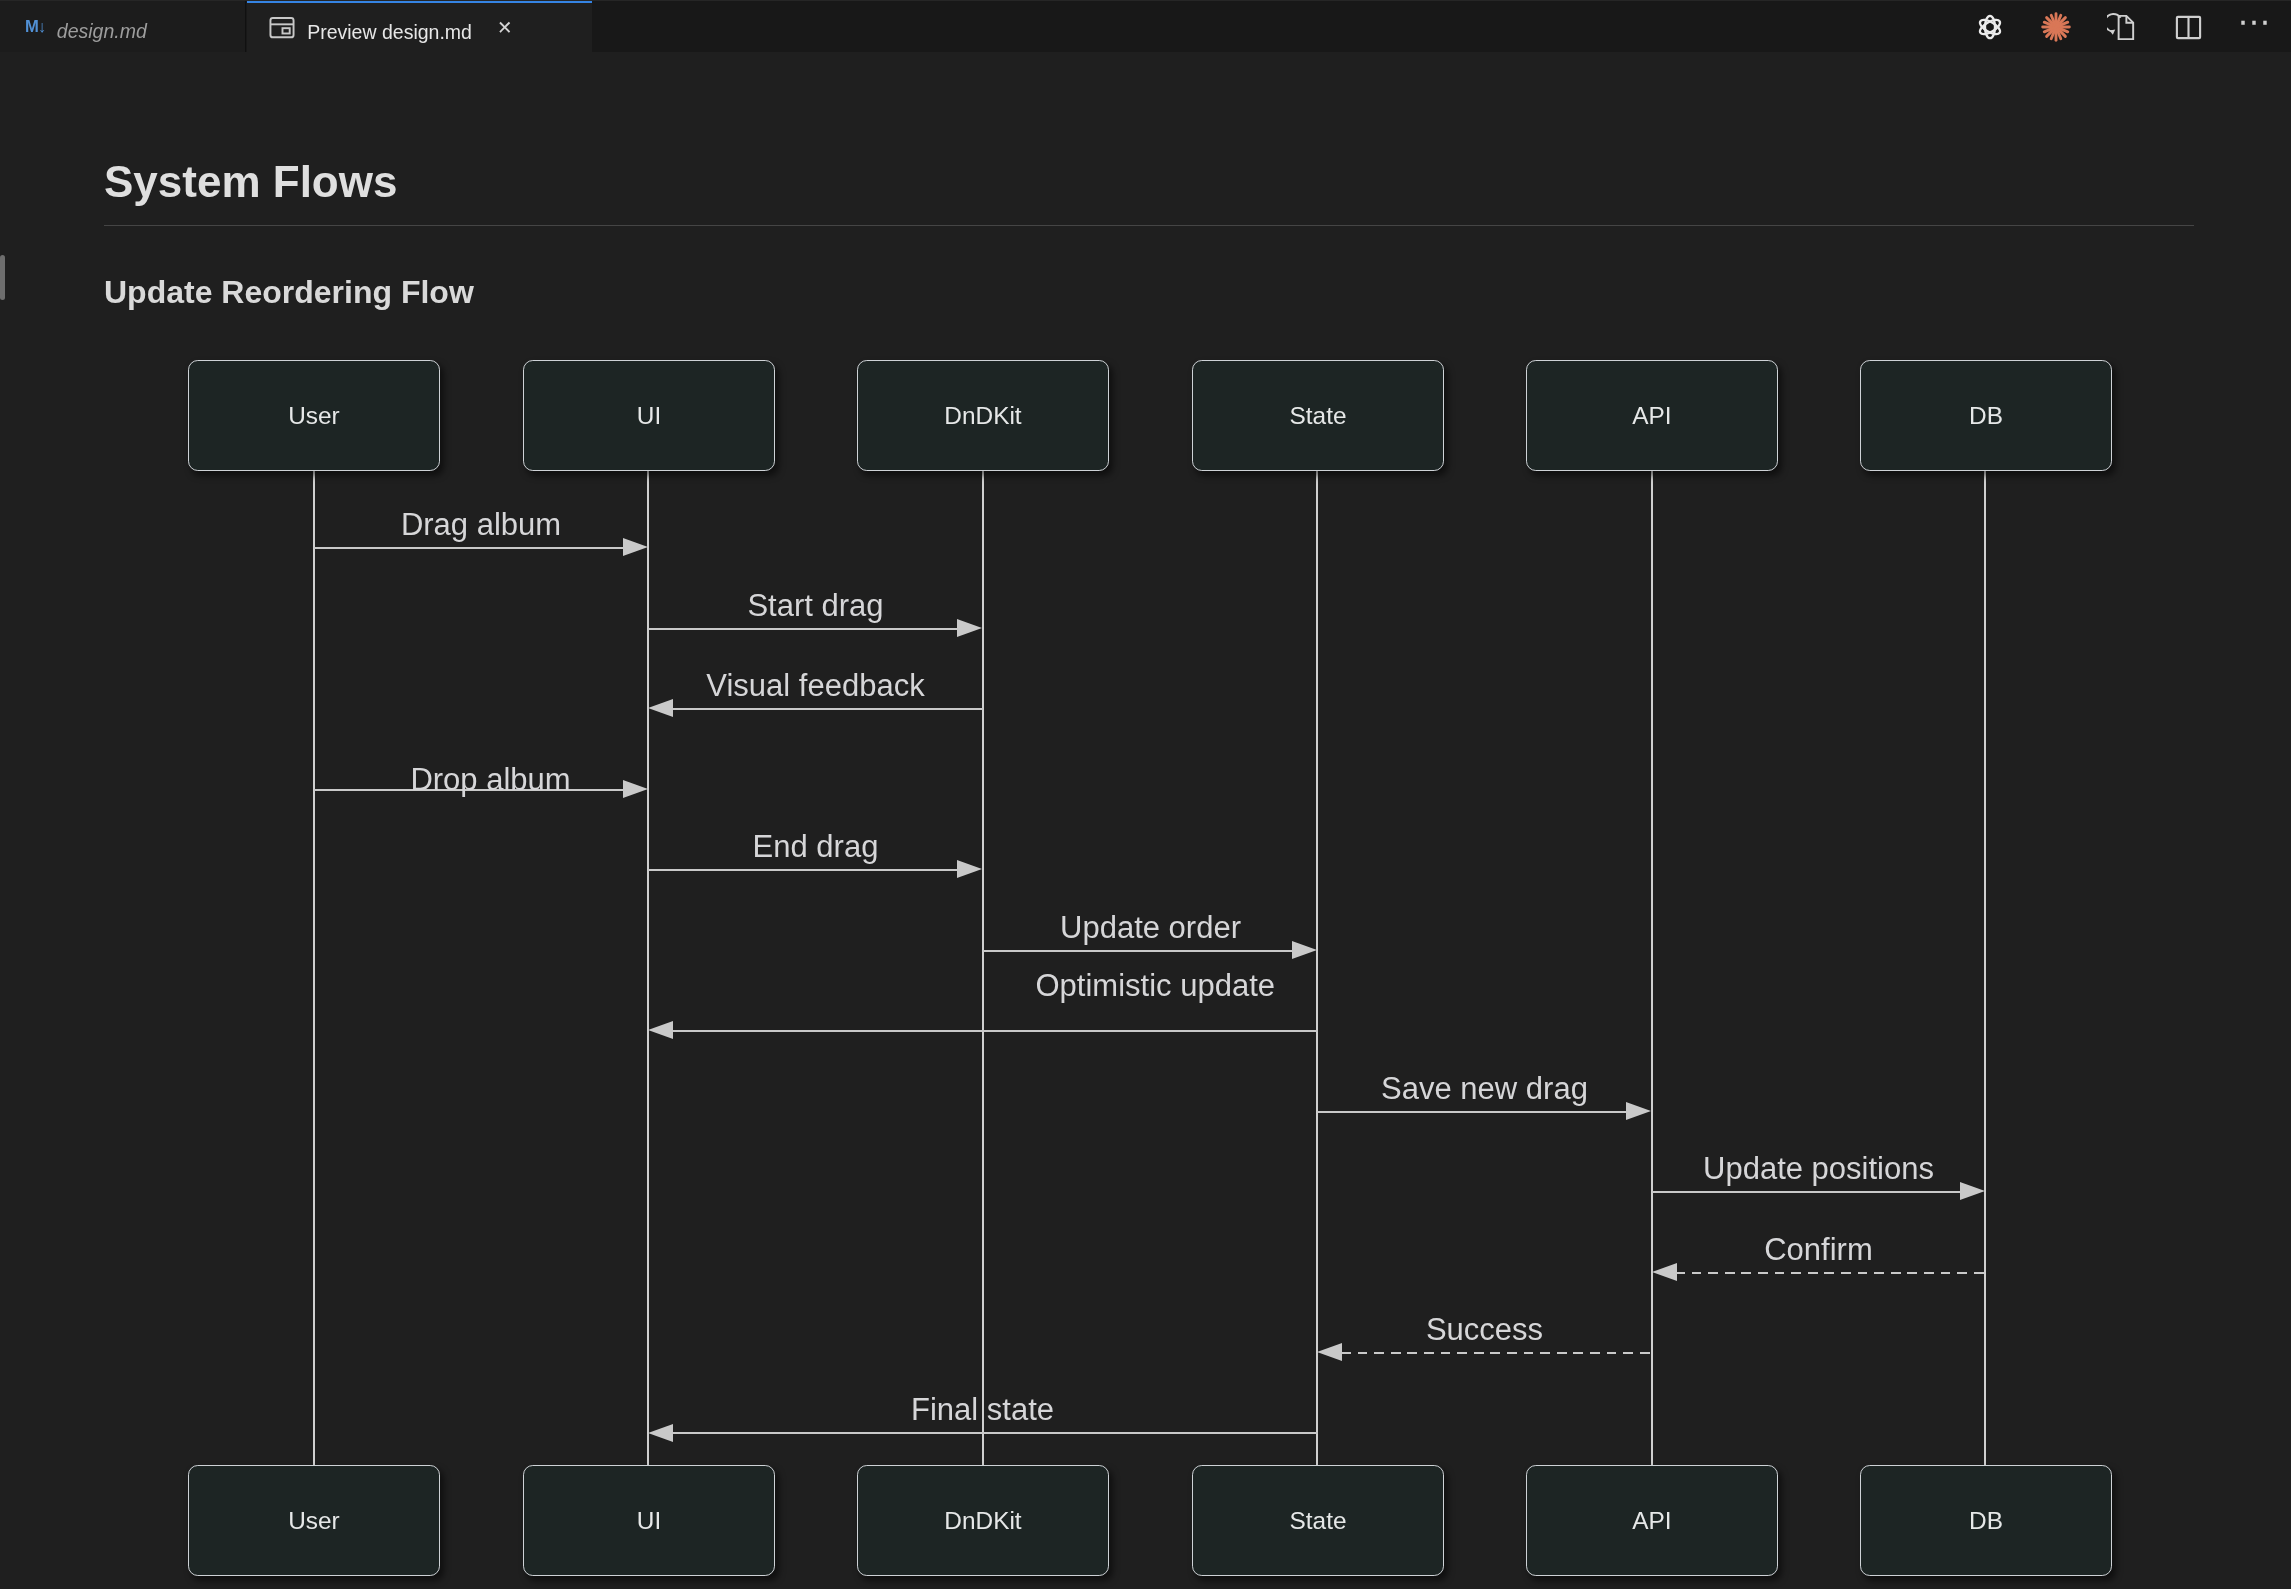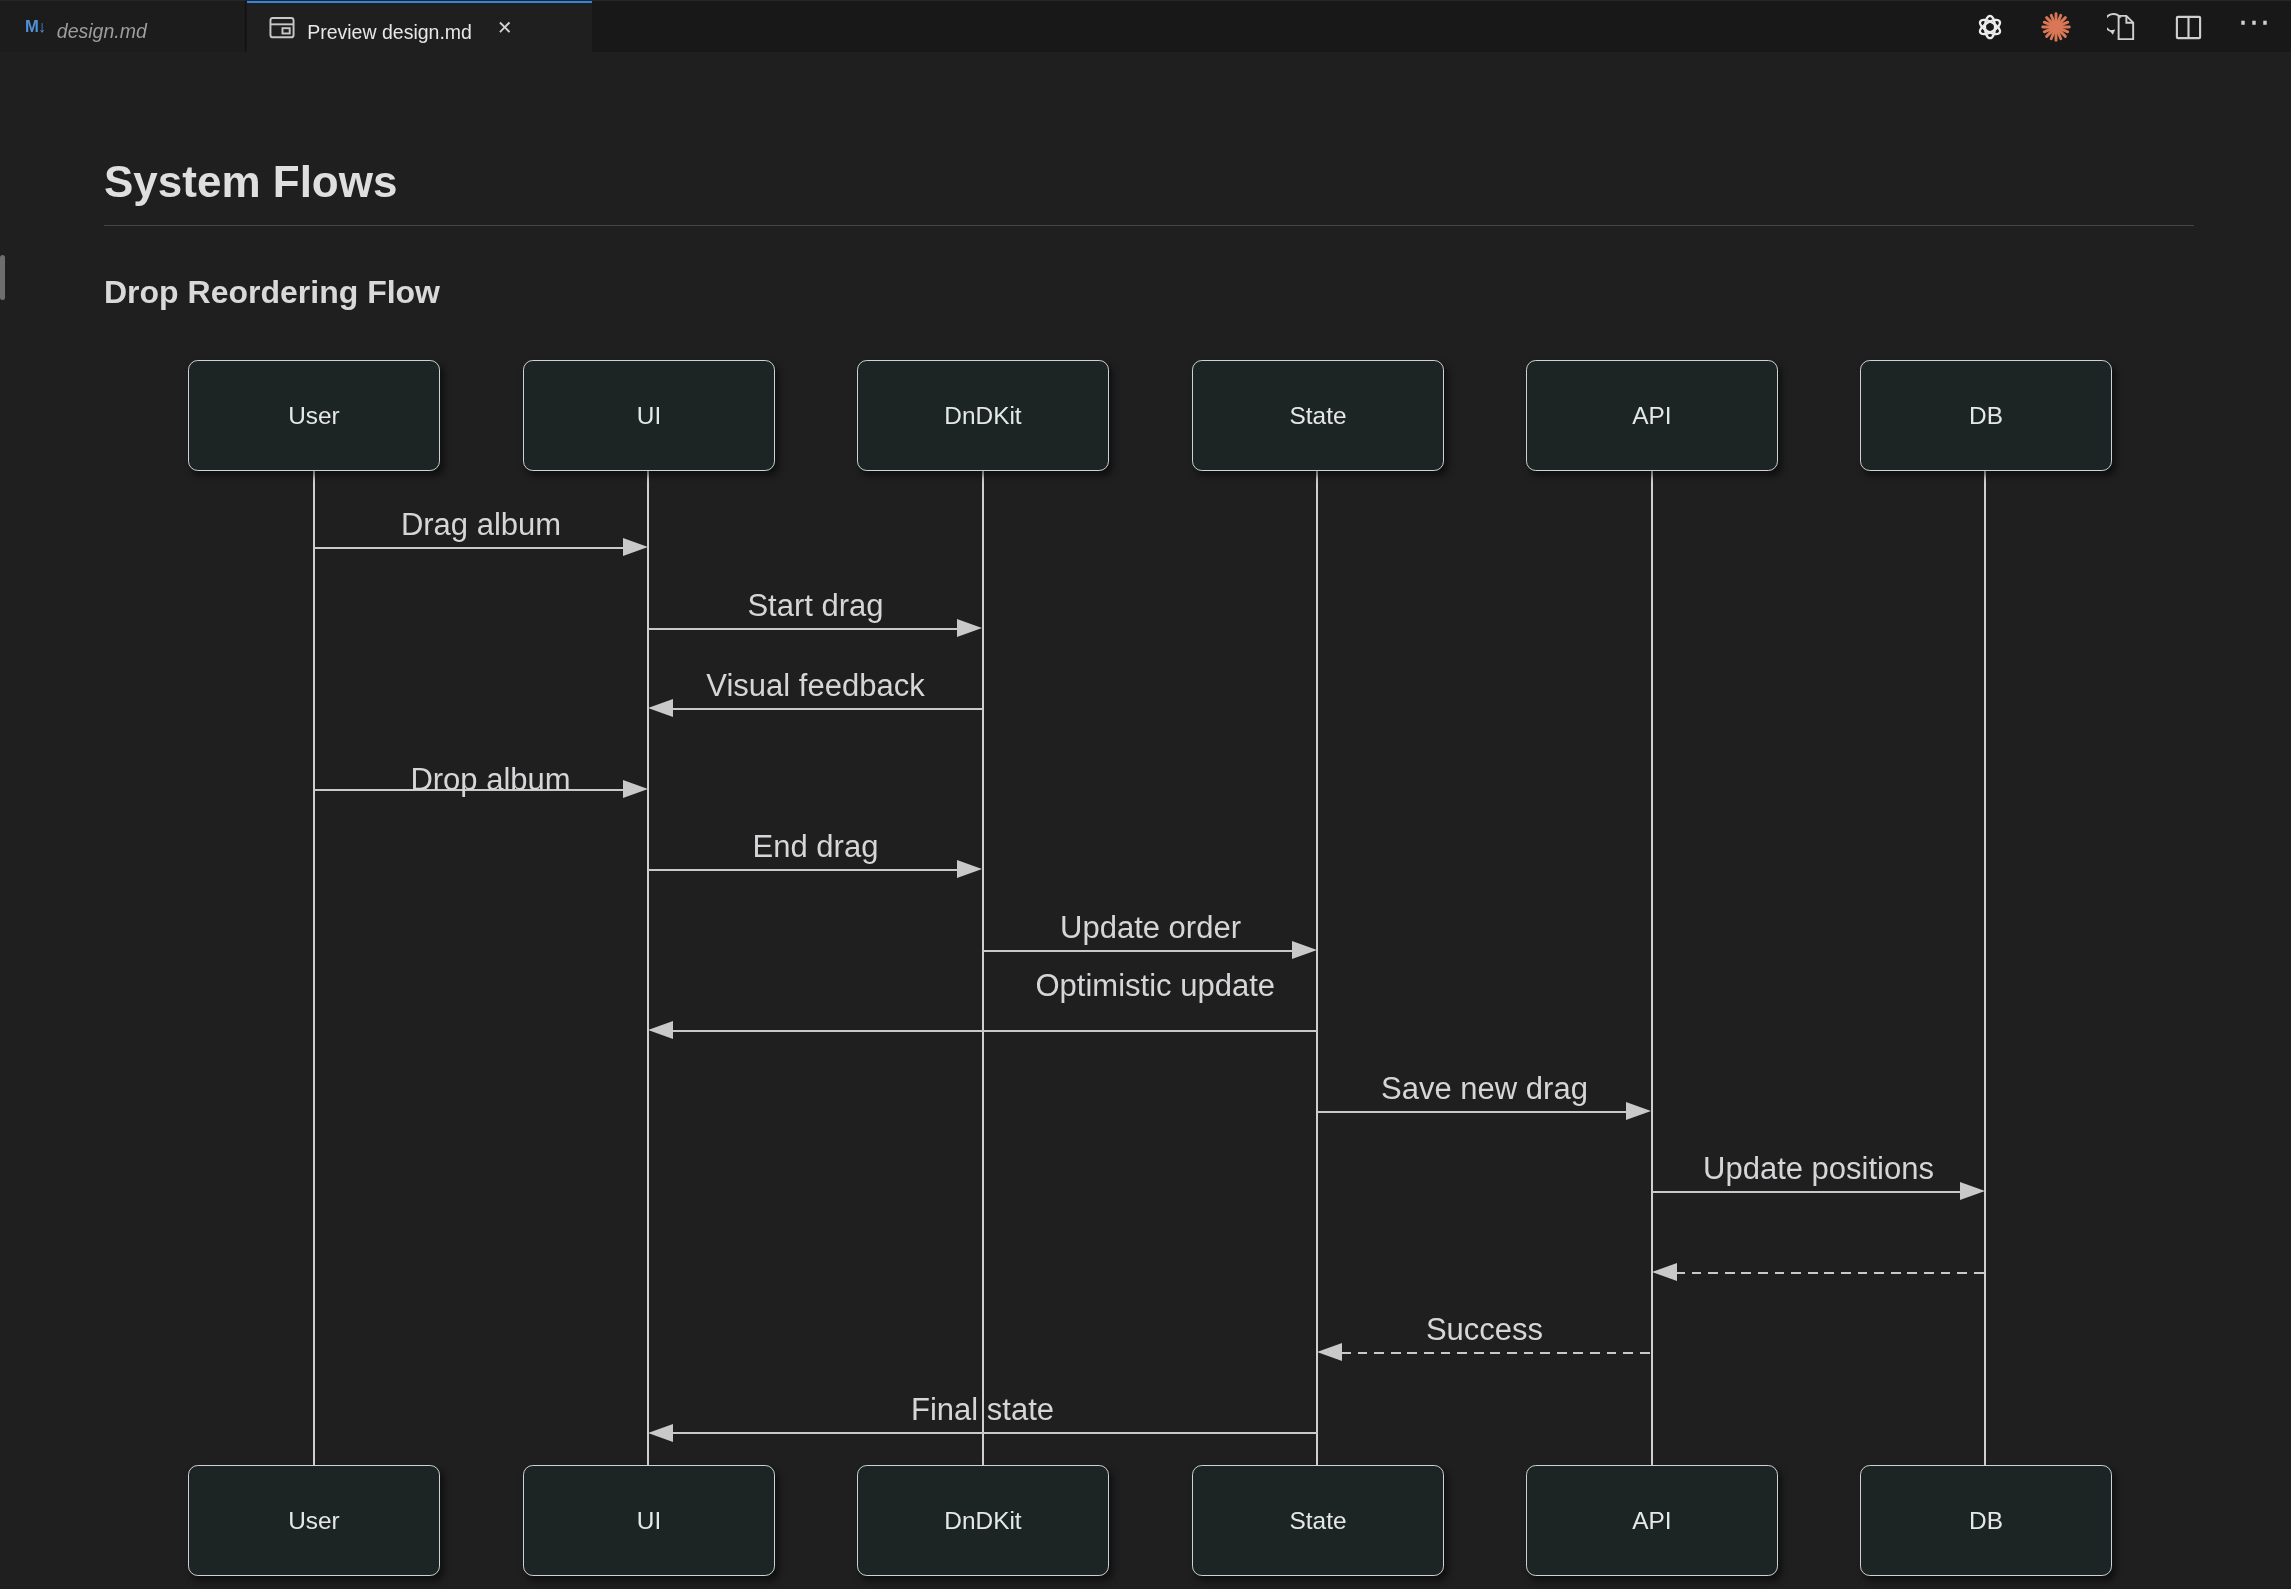--- a/index.html
+++ b/index.html
@@ -110,21 +110,21 @@
       <span class="more-glyph">⋯</span>
     </span>
   </div>
 </div>
 
 <div class="content">
   <div class="scroll-sliver"></div>
 
   <div class="h1">System Flows</div>
   <div class="rule"></div>
-  <div class="h2">Drop Reordering Flow</div>
+  <div class="h2">Update Reordering Flow</div>
 
   <div id="diagram">
       <div class="lifeline" style="left: 125px; top: 163px; height: 994px;"></div>
       <div class="actor-box" style="left: 0px; top: 52px;">User</div>
       <div class="actor-box" style="left: 0px; top: 1157px;">User</div>
       <div class="lifeline" style="left: 459px; top: 163px; height: 994px;"></div>
       <div class="actor-box" style="left: 335px; top: 52px;">UI</div>
       <div class="actor-box" style="left: 335px; top: 1157px;">UI</div>
       <div class="lifeline" style="left: 794px; top: 163px; height: 994px;"></div>
       <div class="actor-box" style="left: 669px; top: 52px;">DnDKit</div>
@@ -160,20 +160,21 @@
       <div class="msg-arrow" style="top: 713px; left: 460px; border-right: 25px solid rgb(201, 201, 201);"></div>
       <div class="msg-label" style="left: 502px; top: 660px; text-align: right;">Optimistic update</div>
       <div class="msg-line" style="left: 1129px; top: 803px; width: 311px;"></div>
       <div class="msg-arrow" style="top: 794px; left: 1438px; border-left: 25px solid rgb(201, 201, 201);"></div>
       <div class="msg-label" style="left: 1004px; top: 763px;">Save new drag</div>
       <div class="msg-line" style="left: 1464px; top: 883px; width: 310px;"></div>
       <div class="msg-arrow" style="top: 874px; left: 1772px; border-left: 25px solid rgb(201, 201, 201);"></div>
       <div class="msg-label" style="left: 1338px; top: 843px;">Update positions</div>
       <div class="msg-line dashed" style="left: 1487px; top: 964px; width: 310px;"></div>
       <div class="msg-arrow" style="top: 955px; left: 1464px; border-right: 25px solid rgb(201, 201, 201);"></div>
+      <div class="msg-label" style="left: 1338px; top: 924px;">Confirm</div>
       <div class="msg-line dashed" style="left: 1153px; top: 1044px; width: 311px;"></div>
       <div class="msg-arrow" style="top: 1035px; left: 1129px; border-right: 25px solid rgb(201, 201, 201);"></div>
       <div class="msg-label" style="left: 1004px; top: 1004px;">Success</div>
       <div class="msg-line" style="left: 484px; top: 1124px; width: 646px;"></div>
       <div class="msg-arrow" style="top: 1116px; left: 460px; border-right: 25px solid rgb(201, 201, 201);"></div>
       <div class="msg-label" style="left: 502px; top: 1084px;">Final state</div>
     </div>
 </div>
 
 

